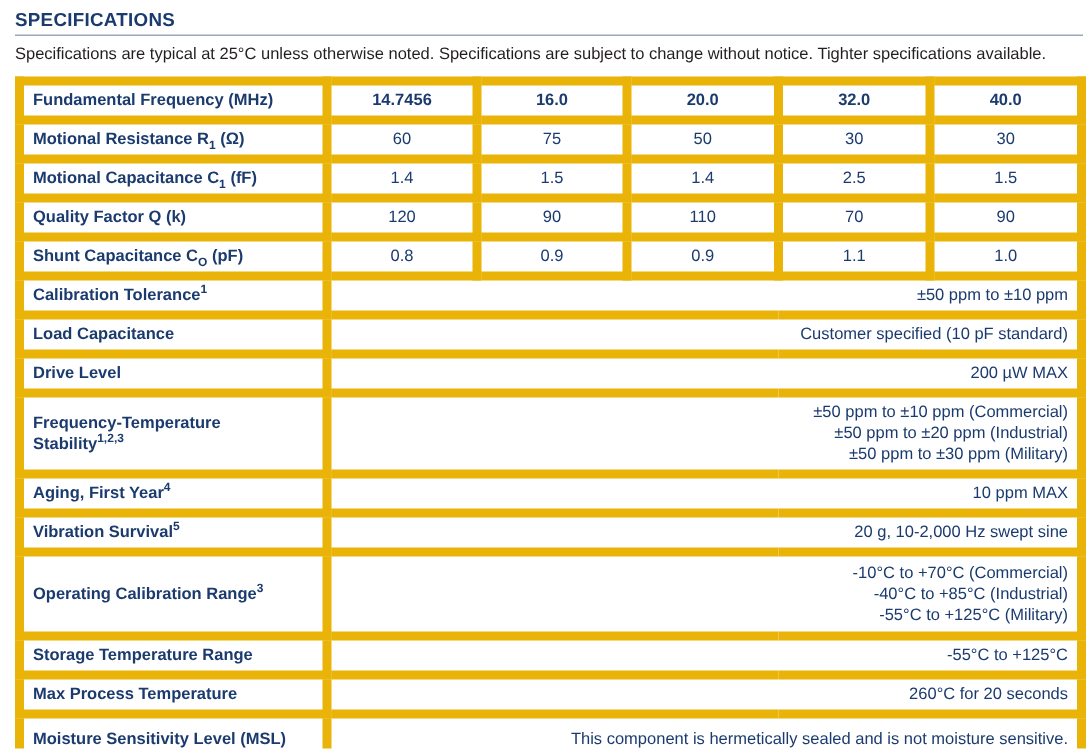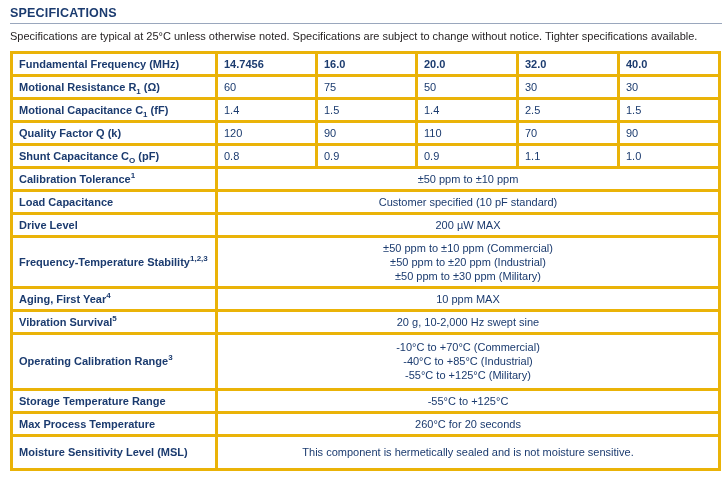--- a/index.html
+++ b/index.html
@@ -41,39 +41,40 @@
     max-width: 706px;
   }
   table.specs {
     border-collapse: collapse;
     width: 708px;
     margin-left: 2px;
     table-layout: fixed;
     font-size: 11px;
   }
   table.specs td {
-    border: 3px solid #eab308;
+    border: 6px solid #eab308;
     padding: 3px 6px;
     vertical-align: middle;
     line-height: 14px;
     color: #1b3b6f;
   }
   td.label {
     width: 205px;
     font-weight: bold;
     color: #1b3b6f;
     text-align: left;
     padding-left: 7px;
   }
   td.val {
+    text-align: center;
     font-weight: normal;
     color: #231f20;
   }
   td.span {
-    text-align: center;
+    text-align: right;
     color: #231f20;
   }
   .rowA { height: 20px; }
   sub, sup {
     font-size: 8px;
     line-height: 0;
   }
   sup { vertical-align: super; }
   sub { vertical-align: sub; }
   .multiline { line-height: 14.5px; }

